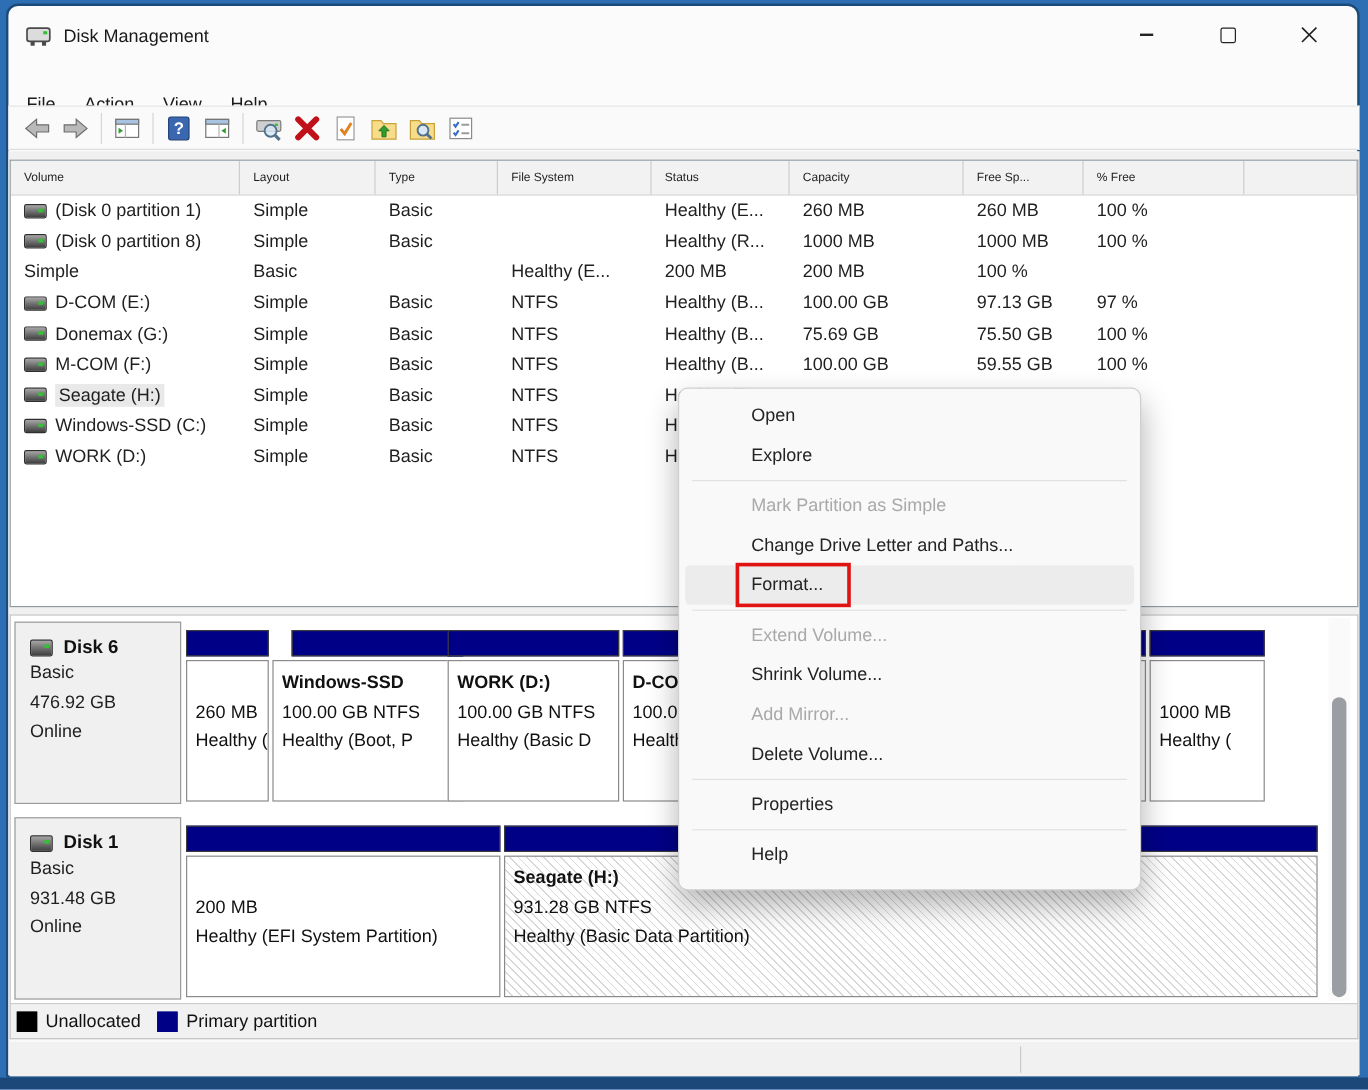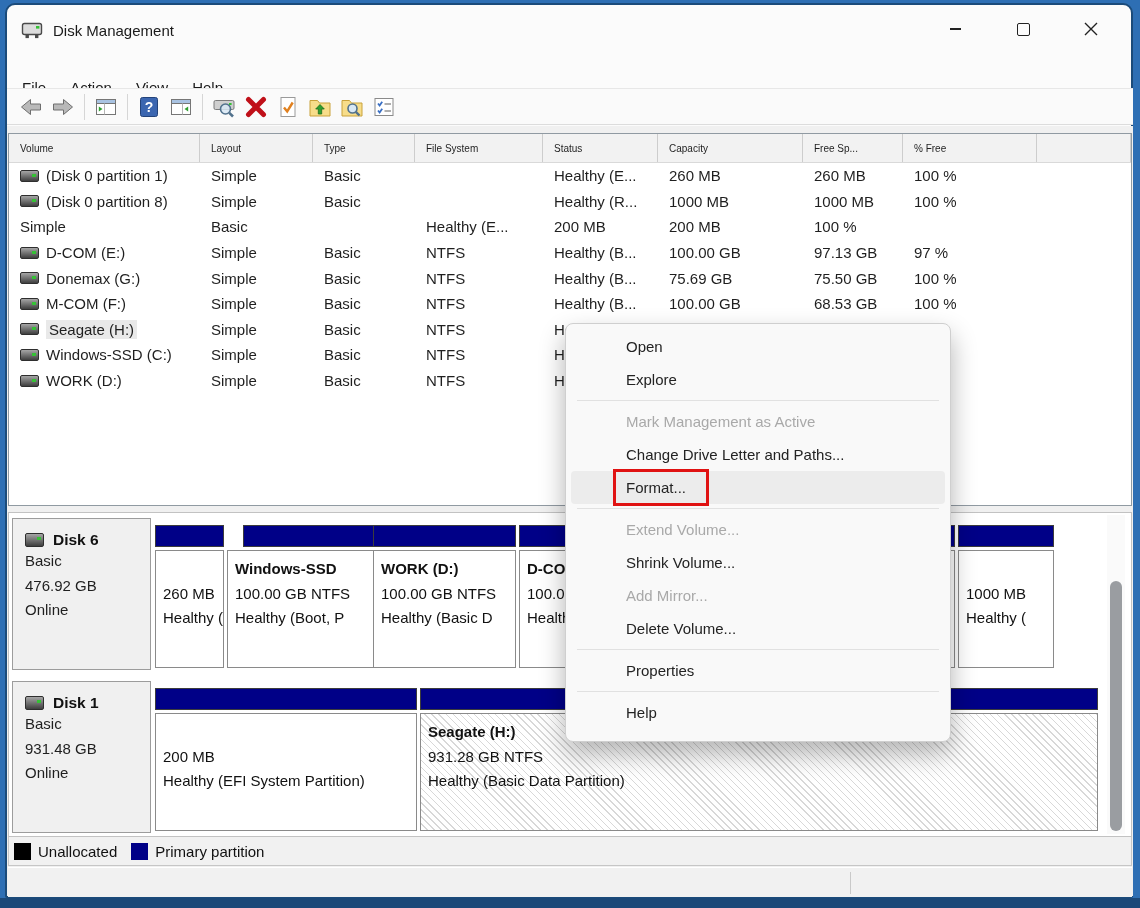--- a/index.html
+++ b/index.html
@@ -284,21 +284,21 @@
         <div class="vt-row">
           <div class="vt-cell">
             <span class="drive-ic"></span>
             <span class="vol-name">M-COM (F:)</span>
           </div>
           <div class="vt-cell">Simple</div>
           <div class="vt-cell">Basic</div>
           <div class="vt-cell">NTFS</div>
           <div class="vt-cell">Healthy (B...</div>
           <div class="vt-cell">100.00 GB</div>
-          <div class="vt-cell">68.53 GB</div>
+          <div class="vt-cell">59.55 GB</div>
           <div class="vt-cell">100 %</div>
           <div class="vt-cell"></div>
         </div>
         <div class="vt-row">
           <div class="vt-cell">
             <span class="drive-ic"></span>
             <span class="vol-name selected">Seagate (H:)</span>
           </div>
           <div class="vt-cell">Simple</div>
           <div class="vt-cell">Basic</div>
@@ -452,21 +452,21 @@
     </div>
 
   <div class="statusbar">
     <div class="status-sep"></div>
   </div>
 
   <div class="context-menu" id="context-menu">
       <div class="cm-item">Open</div>
       <div class="cm-item">Explore</div>
       <div class="cm-sep"></div>
-      <div class="cm-item disabled">Mark Management as Active</div>
+      <div class="cm-item disabled">Mark Partition as Simple</div>
       <div class="cm-item">Change Drive Letter and Paths...</div>
       <div class="cm-item hover">Format...<div class="red-box" style="border-color: rgb(224, 18, 18);"></div></div>
       <div class="cm-sep"></div>
       <div class="cm-item disabled">Extend Volume...</div>
       <div class="cm-item">Shrink Volume...</div>
       <div class="cm-item disabled">Add Mirror...</div>
       <div class="cm-item">Delete Volume...</div>
       <div class="cm-sep"></div>
       <div class="cm-item">Properties</div>
       <div class="cm-sep"></div>

